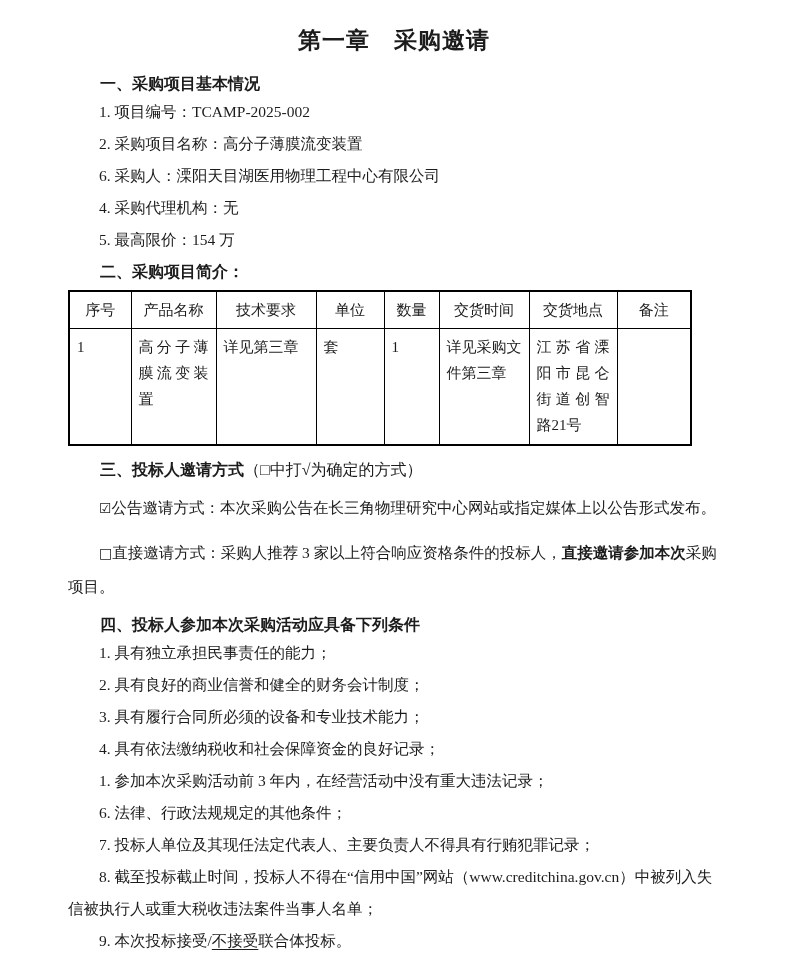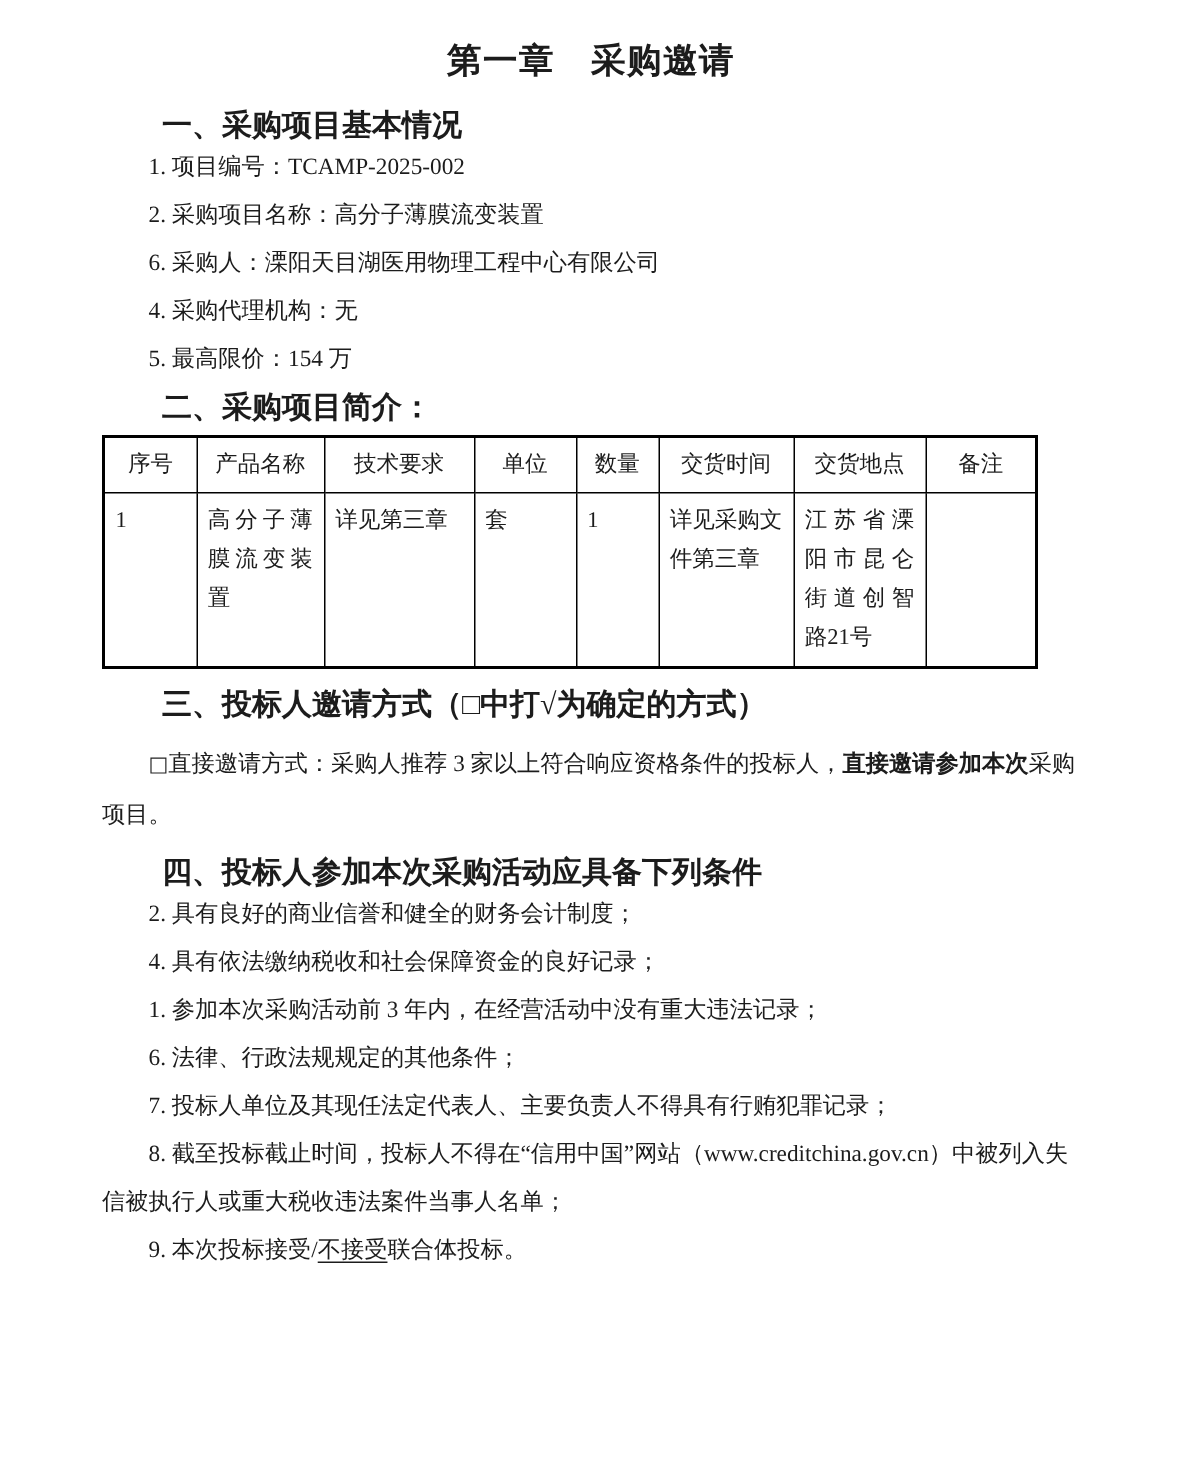--- a/index.html
+++ b/index.html
@@ -17,26 +17,26 @@
   .doc-title {
     margin: 6px 0 16px 0;
     text-align: center;
     font-size: 23px;
     font-weight: 700;
     letter-spacing: 1px;
     line-height: 30px;
   }
   .sec-heading {
     margin: 4px 0 0 0;
-    font-size: 20px;
+    font-size: 16px;
     font-weight: 700;
     text-indent: 2em;
     line-height: 24px;
   }
-  .sec-heading .note { font-weight: 700; text-align: right; }
+  .sec-heading .note { font-weight: 400; text-align: right; }
   .item {
     margin: 0;
     font-size: 15.5px;
     line-height: 32px;
     text-indent: 2em;
   }
   .para {
     margin: 9px 0 0 0;
     font-size: 15.5px;
     line-height: 33px;
@@ -121,28 +121,33 @@
         <td class="just">江苏省溧阳市昆仑街道创智路21号</td>
         <td></td>
       </tr>
     </tbody>
   </table>
 
   <div class="sec-heading" style="margin-top:12px;">
     <span>三、投标人邀请方式</span><span class="note">（□中打√为确定的方式）</span>
   </div>
 
+  <p class="para">
+    <span class="checkbox-glyph">☑</span><span>公告邀请方式：本次采购公告在长三角物理研究中心网站或指定媒体上以公告形式发布。</span>
+  </p>
 
   <p class="para" style="margin-top:11px;">
     <span class="checkbox-glyph">□</span><span>直接邀请方式：采购人推荐 3 家以上符合响应资格条件的投标人，</span><span class="b">直接邀请参加本次</span><span>采购项目。</span>
   </p>
 
   <div class="sec-heading" style="margin-top:10px;">四、投标人参加本次采购活动应具备下列条件</div>
 
+  <p class="item">1. 具有独立承担民事责任的能力；</p>
   <p class="item">2. 具有良好的商业信誉和健全的财务会计制度；</p>
+  <p class="item">3. 具有履行合同所必须的设备和专业技术能力；</p>
   <p class="item">4. 具有依法缴纳税收和社会保障资金的良好记录；</p>
   <p class="item">1. 参加本次采购活动前 3 年内，在经营活动中没有重大违法记录；</p>
   <p class="item">6. 法律、行政法规规定的其他条件；</p>
   <p class="item">7. 投标人单位及其现任法定代表人、主要负责人不得具有行贿犯罪记录；</p>
   <p class="item">8. 截至投标截止时间，投标人不得在“信用中国”网站（www.creditchina.gov.cn）中被列入失信被执行人或重大税收违法案件当事人名单；</p>
   <p class="item">
     <span>9. 本次投标接受/</span><span class="u">不接受</span><span>联合体投标。</span>
   </p>
 
 </div>

